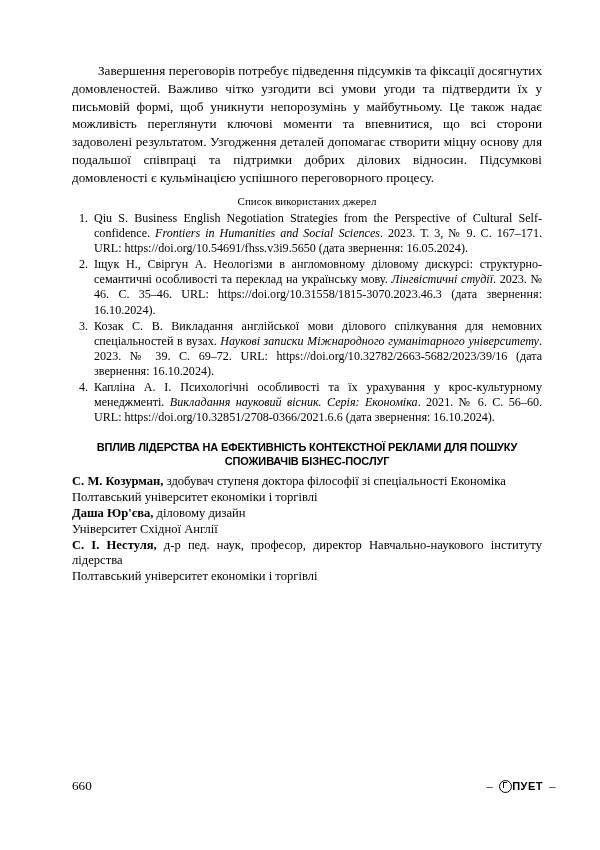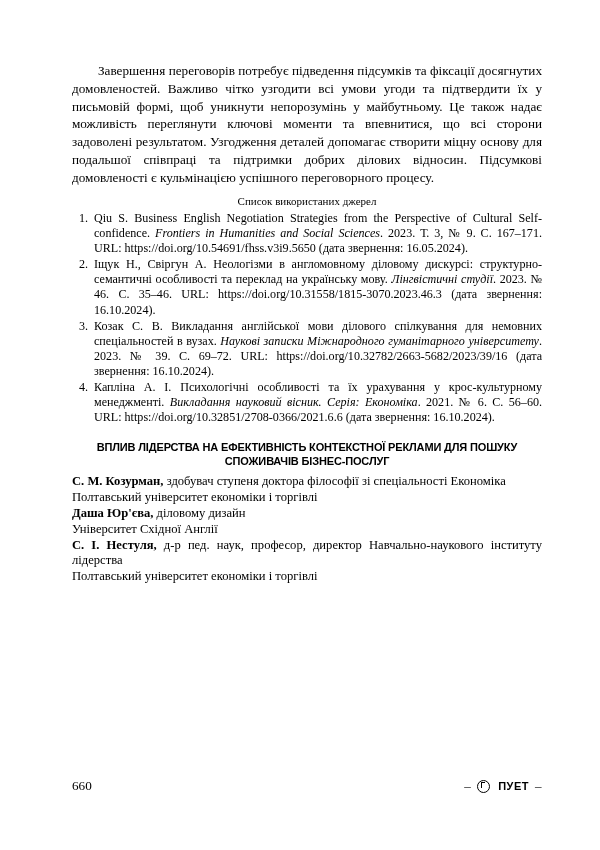--- a/index.html
+++ b/index.html
@@ -74,42 +74,42 @@
   .authors .bold { font-weight: bold; }
   .authors .line { display: block; }
 
   .after-authors {
     margin-top: 10px;
   }
 
   .footer {
     position: absolute;
     left: 72px;
-    right: 58px;
+    right: 44px;
     bottom: 56px;
     display: flex;
     align-items: center;
     justify-content: space-between;
     font-size: 13.2px;
   }
   .footer .page-num { font-family: "Liberation Serif", serif; }
   .footer .logo-wrap {
     display: flex;
     align-items: center;
     gap: 6px;
     font-family: "Liberation Sans", "DejaVu Sans", sans-serif;
     font-size: 11px;
     font-weight: bold;
     letter-spacing: 0.5px;
   }
   .footer .dash { font-size: 13px; font-weight: normal; font-family: "Liberation Serif", serif; }
   .logo-badge {
     display: inline-flex;
     align-items: center;
-    gap: 8px;
+    gap: 0;
   }
   .logo-circle {
     display: inline-block;
     width: 11px;
     height: 11px;
     border: 1.4px solid #000;
     border-radius: 50%;
     position: relative;
   }
   .logo-circle::after {

